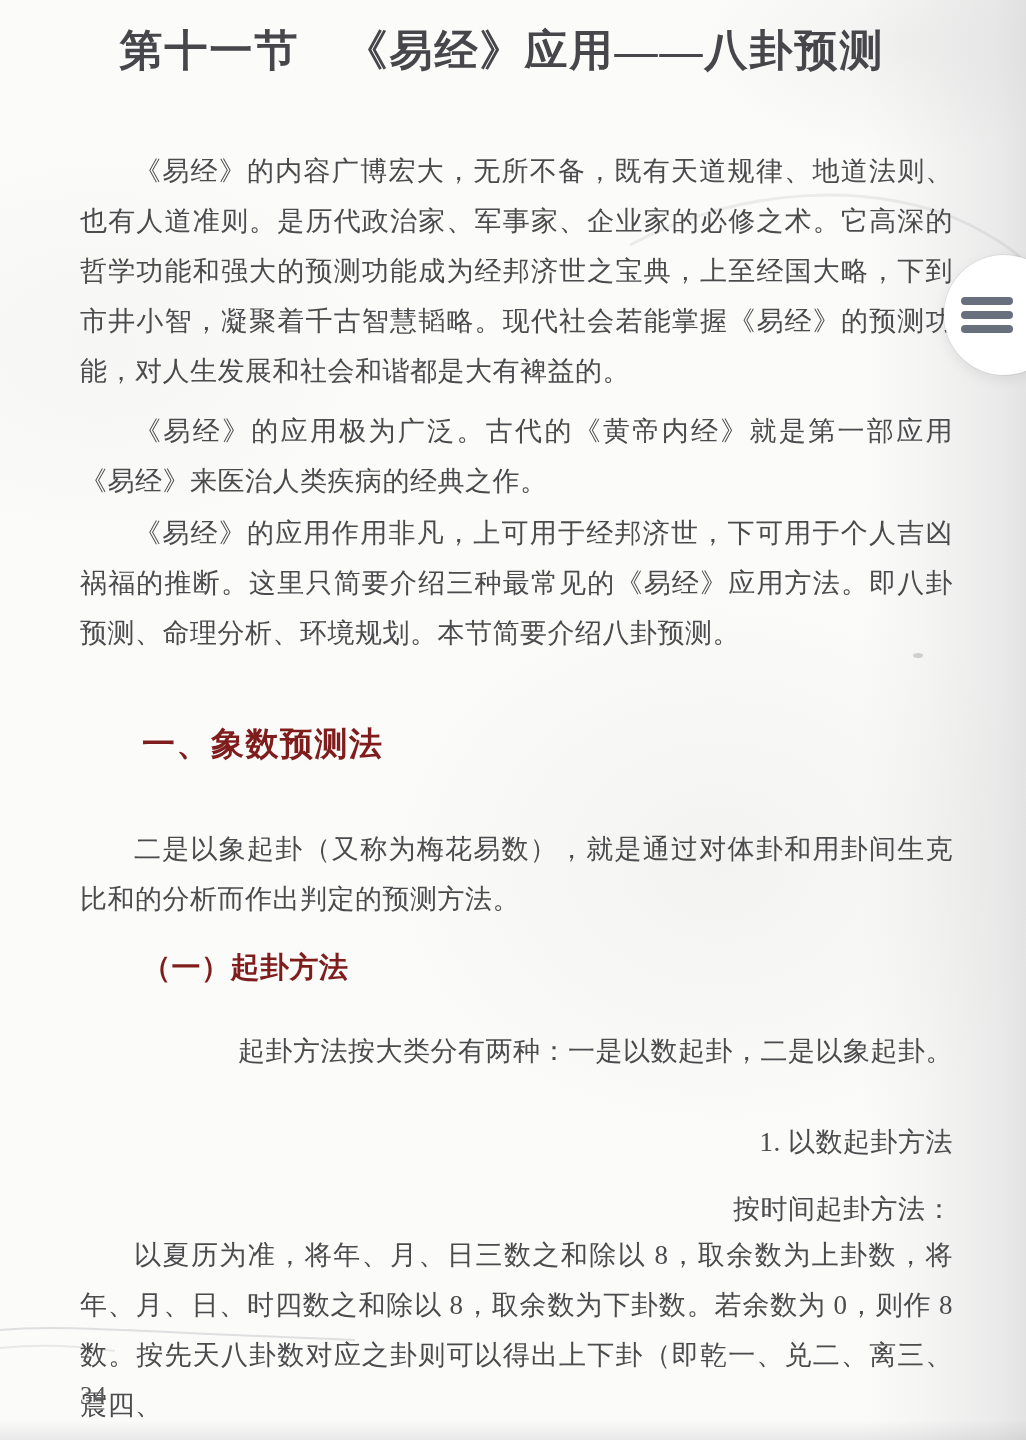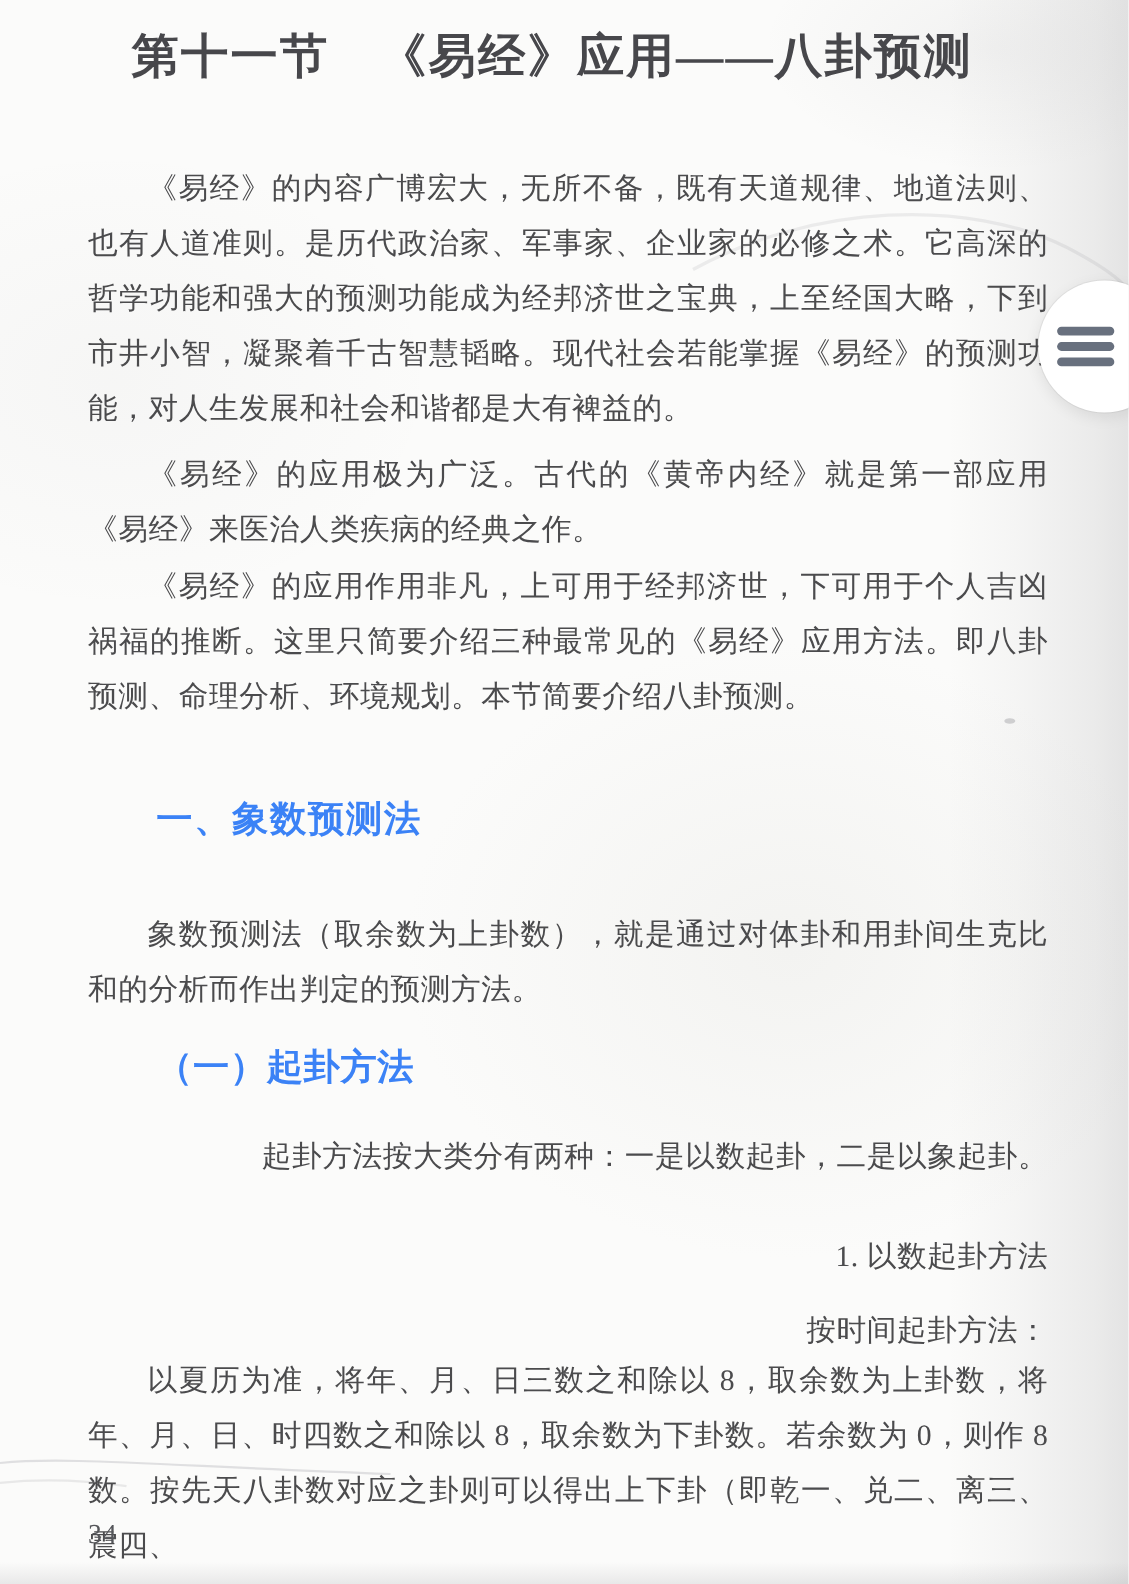--- a/index.html
+++ b/index.html
@@ -35,24 +35,24 @@
   .p2{top:406px;}
   .p3{top:508px;}
   .p4{top:824px;}
   .p5{top:1026px;}
   .p6{top:1117px;}
   .p7{top:1184px;}
   .p8{top:1230px;}
   .section-heading{
     position:absolute;z-index:2;left:142px;
     font-family:"Liberation Sans","DejaVu Sans",sans-serif;
-    font-weight:700;color:#3b82f6;white-space:nowrap;
+    font-weight:700;color:#7f1d1d;white-space:nowrap;
   }
   .h1{top:722px;font-size:33px;letter-spacing:1.5px;}
-  .h2{top:948px;font-size:33px;letter-spacing:0.5px;}
+  .h2{top:948px;font-size:29px;letter-spacing:0.5px;}
   .page-number{
     position:absolute;z-index:2;left:80px;top:1382px;
     font-size:25px;color:#55565a;letter-spacing:1px;
   }
   
   .menu-fab{
     position:absolute;z-index:3;left:944px;top:255px;width:120px;height:120px;
     border-radius:50%;background:#ffffff;
     box-shadow:0 0 0 1px rgba(0,0,0,0.05), 0 4px 14px rgba(0,0,0,0.08);
     display:flex;flex-direction:column;justify-content:center;gap:6px;
@@ -77,21 +77,21 @@
 <div class="artifact" style="left:913px;top:653px;width:10px;height:5px;border-radius:50%;background:rgba(90,90,100,0.25);"></div>
 
 <div class="page-title">第十一节　《易经》应用——八卦预测</div>
 
 <div class="para p1">《易经》的内容广博宏大，无所不备，既有天道规律、地道法则、也有人道准则。是历代政治家、军事家、企业家的必修之术。它高深的哲学功能和强大的预测功能成为经邦济世之宝典，上至经国大略，下到市井小智，凝聚着千古智慧韬略。现代社会若能掌握《易经》的预测功能，对人生发展和社会和谐都是大有裨益的。</div>
 <div class="para p2">《易经》的应用极为广泛。古代的《黄帝内经》就是第一部应用《易经》来医治人类疾病的经典之作。</div>
 <div class="para p3">《易经》的应用作用非凡，上可用于经邦济世，下可用于个人吉凶祸福的推断。这里只简要介绍三种最常见的《易经》应用方法。即八卦预测、命理分析、环境规划。本节简要介绍八卦预测。</div>
 
 <div class="section-heading h1">一、象数预测法</div>
 
-<div class="para p4">象数预测法（取余数为上卦数），就是通过对体卦和用卦间生克比和的分析而作出判定的预测方法。</div>
+<div class="para p4">二是以象起卦（又称为梅花易数），就是通过对体卦和用卦间生克比和的分析而作出判定的预测方法。</div>
 
 <div class="section-heading h2">（一）起卦方法</div>
 
 <div class="para p5 no-justify">起卦方法按大类分有两种：一是以数起卦，二是以象起卦。</div>
 <div class="para p6 no-justify">1. 以数起卦方法</div>
 <div class="para p7 no-justify">按时间起卦方法：</div>
 <div class="para p8">以夏历为准，将年、月、日三数之和除以 8，取余数为上卦数，将年、月、日、时四数之和除以 8，取余数为下卦数。若余数为 0，则作 8 数。按先天八卦数对应之卦则可以得出上下卦（即乾一、兑二、离三、震四、</div>
 
 <div class="page-number">34</div>
 

